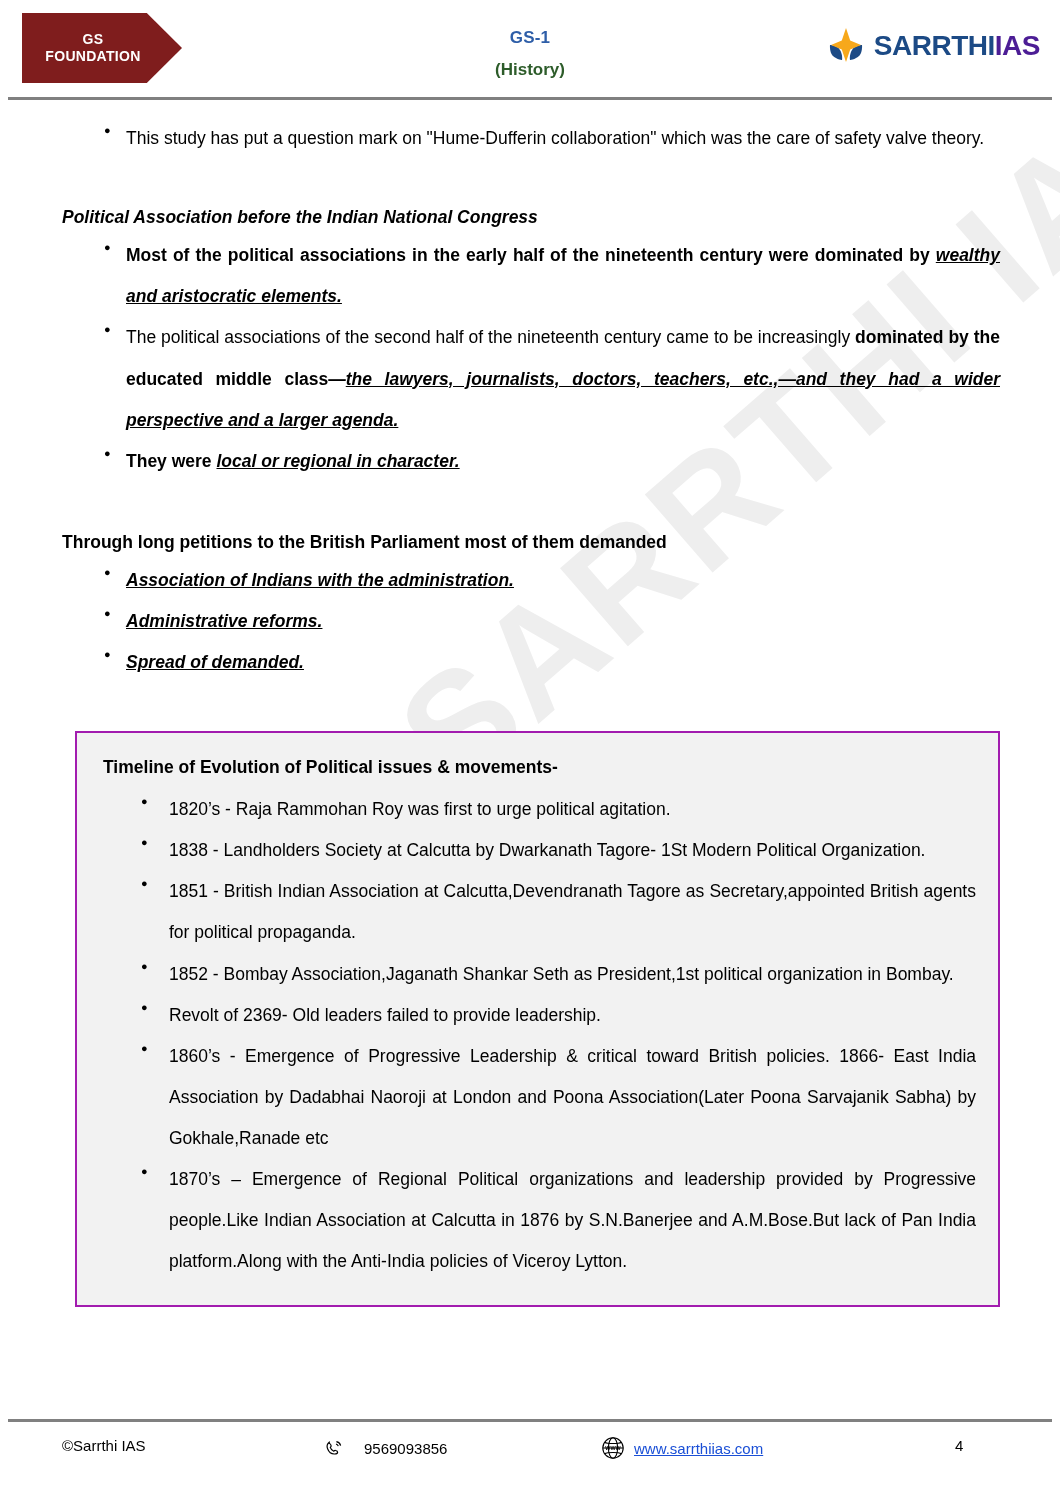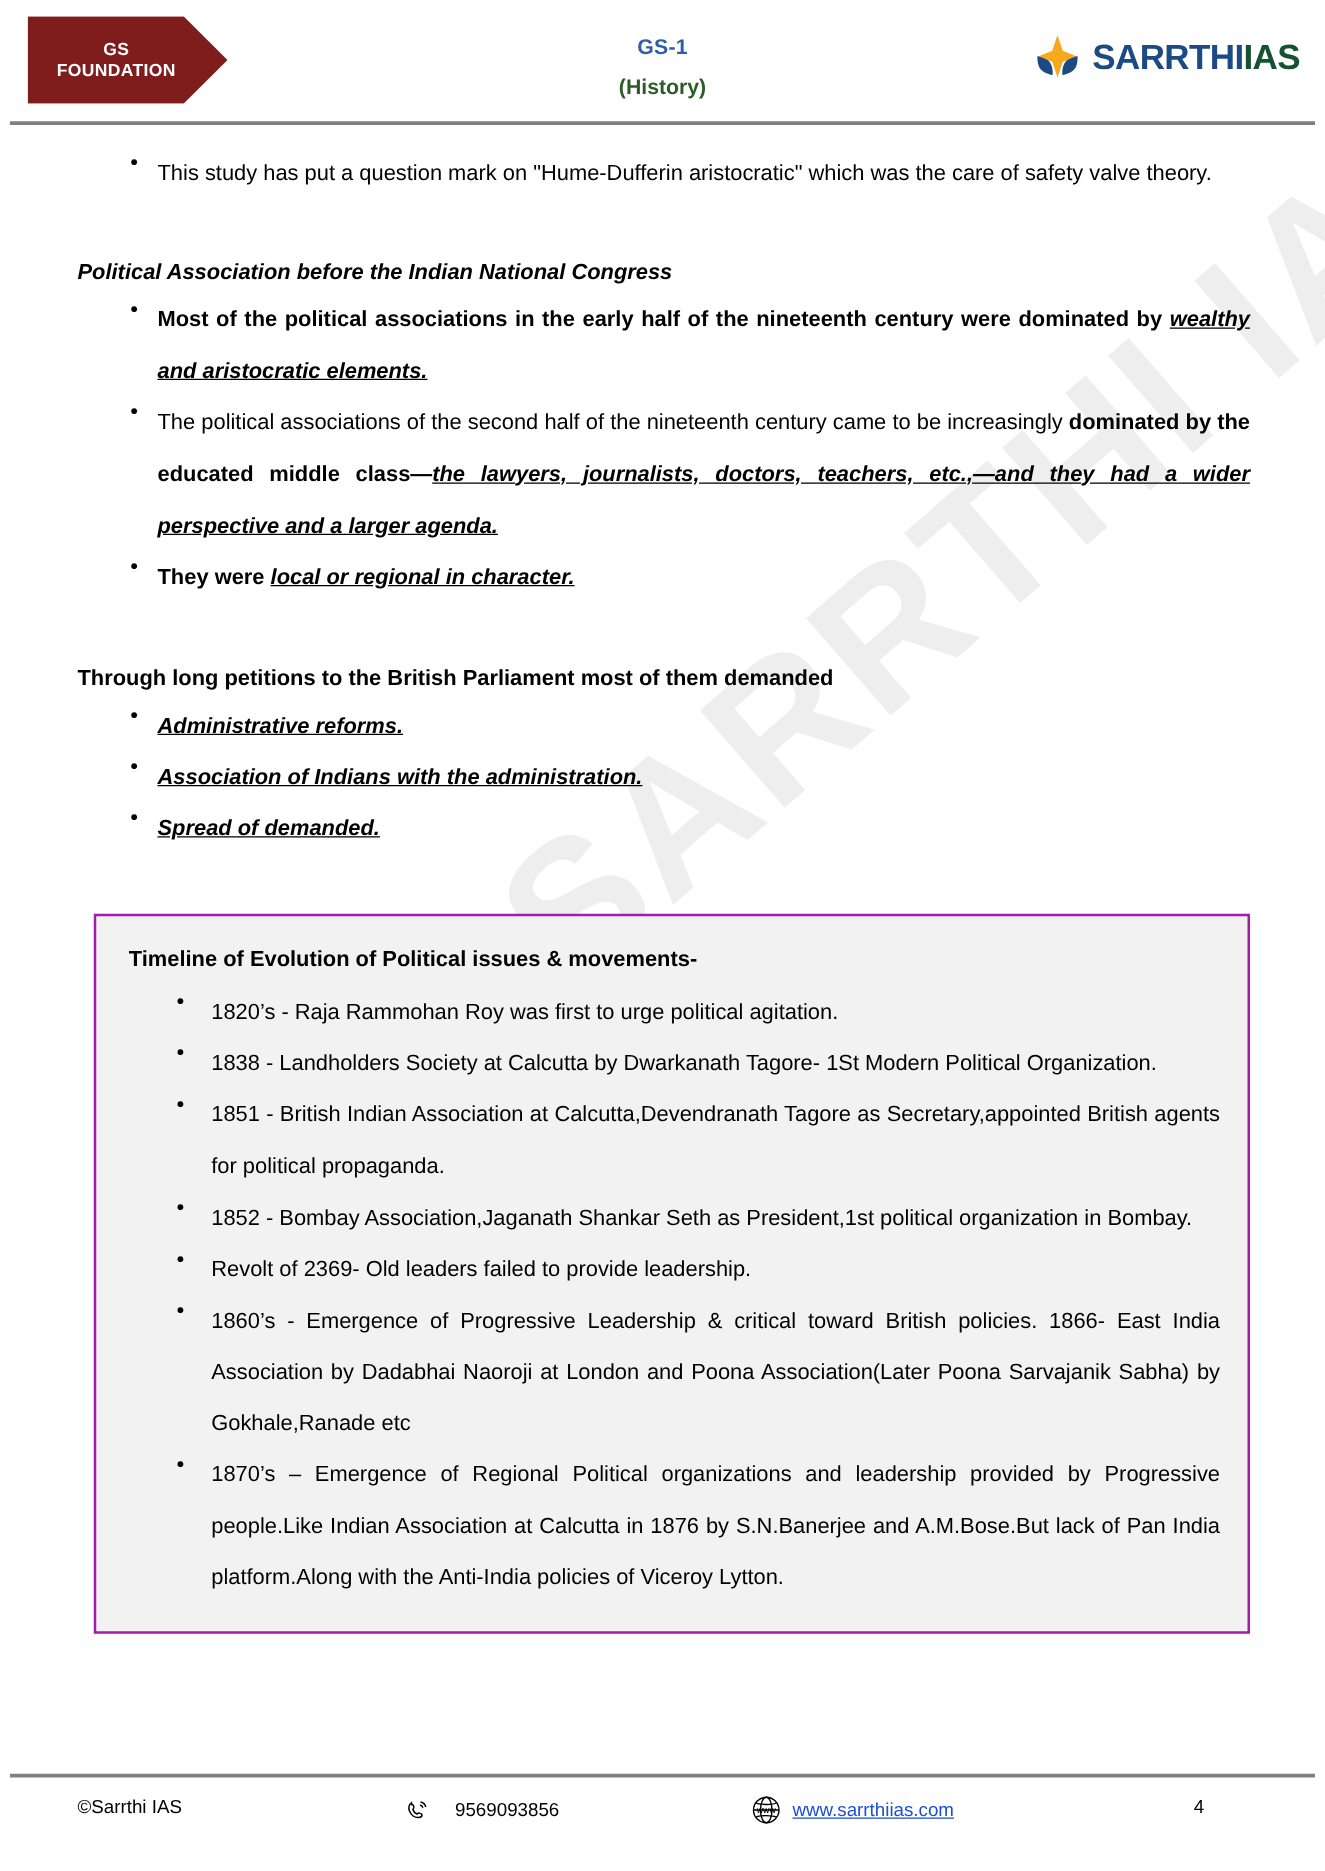--- a/index.html
+++ b/index.html
@@ -101,21 +101,21 @@
     flex: 0 0 auto;
   }
   #brand-text {
     font-weight: bold;
     font-size: 28px;
     letter-spacing: -0.5px;
     line-height: 1;
     white-space: nowrap;
   }
   .brand-sarrthi { color: #1c4a85; }
-  .brand-ias { color: #14532d; }
+  .brand-ias { color: #4c1d95; }
   #header-rule {
     position: absolute;
     left: 8px;
     top: 97px;
     width: 1044px;
     height: 3px;
     background: #808080;
     z-index: 2;
   }
 
@@ -298,21 +298,21 @@
       </div>
     </div>
   </div>
 
   <div id="header-rule"></div>
 
   <div id="content">
 
     <ul class="bullets">
       <li>
-        <span>This study has put a question mark on "Hume-Dufferin aristocratic" which was the care of safety valve theory.</span>
+        <span>This study has put a question mark on "Hume-Dufferin collaboration" which was the care of safety valve theory.</span>
       </li>
     </ul>
 
     <div class="section-head">Political Association before the Indian National Congress</div>
 
     <ul class="bullets">
       <li>
         <span class="bold">Most of the political associations in the early half of the nineteenth century were dominated by </span><span class="bi-u">wealthy and aristocratic elements.</span>
       </li>
       <li>
@@ -320,24 +320,24 @@
       </li>
       <li>
         <span class="bold">They were </span><span class="bi-u">local or regional in character.</span>
       </li>
     </ul>
 
     <div class="section-head-plain">Through long petitions to the British Parliament most of them demanded</div>
 
     <ul class="bullets">
       <li>
+        <span class="bi-u">Association of Indians with the administration.</span>
+      </li>
+      <li>
         <span class="bi-u">Administrative reforms.</span>
-      </li>
-      <li>
-        <span class="bi-u">Association of Indians with the administration.</span>
       </li>
       <li>
         <span class="bi-u">Spread of demanded.</span>
       </li>
     </ul>
   </div>
 
   <div id="timeline-box">
     <div id="timeline-title">Timeline of Evolution of Political issues &amp; movements-</div>
     <ul class="timeline-list">

